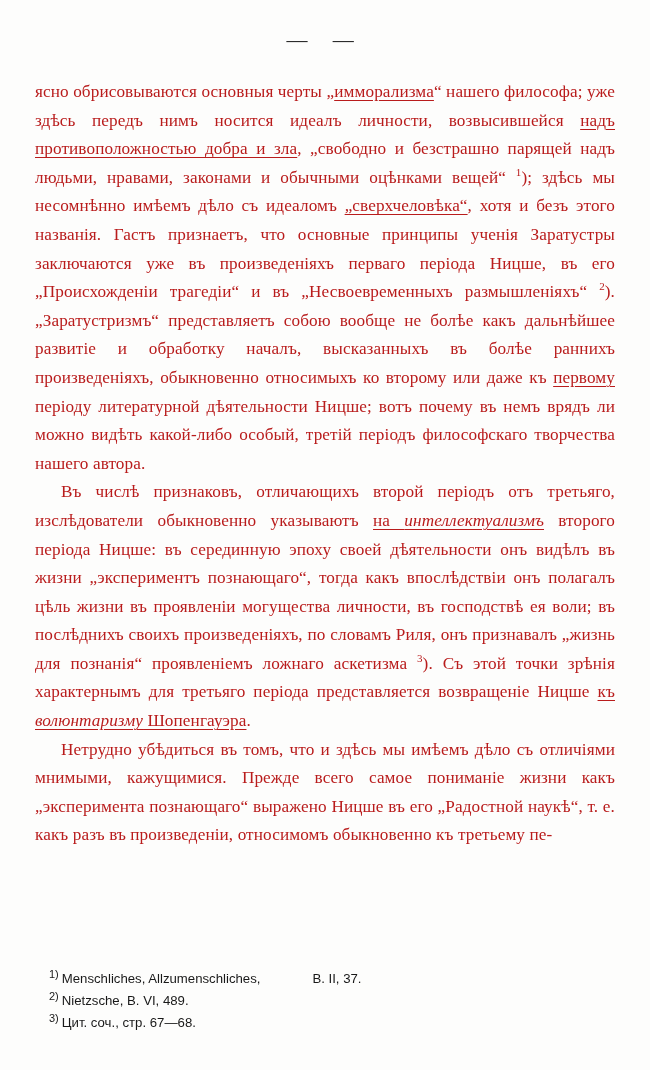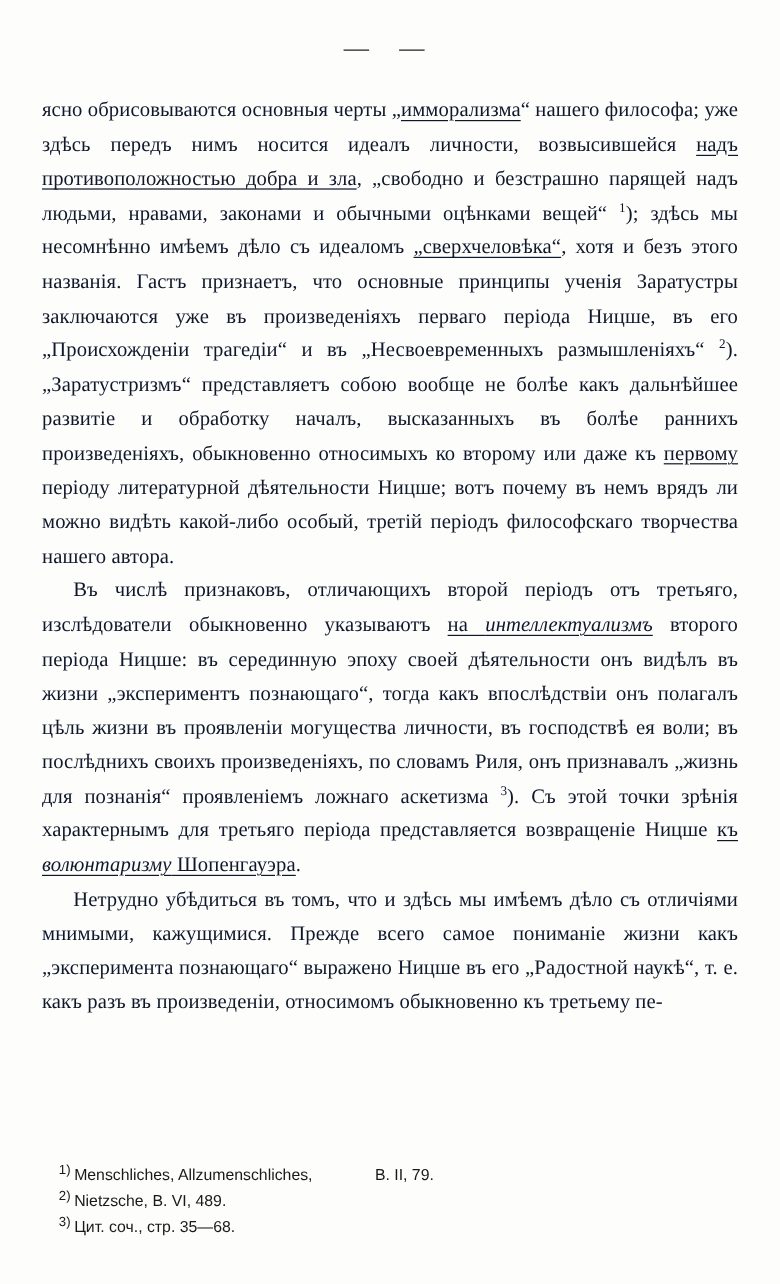--- a/index.html
+++ b/index.html
@@ -34,21 +34,21 @@
     color: #1a1a1a;
   }
   .body-text {
     position: absolute;
     top: 78px;
     left: 35px;
     width: 580px;
     font-size: 17.2px;
     line-height: 28.6px;
     text-align: justify;
-    color: #0f172a;
+    color: #b91c1c;
     letter-spacing: 0.1px;
   }
   .para {
     margin: 0 0 0 0;
     text-indent: 26px;
     text-align: justify;
   }
   .para.noindent {
     text-indent: 0;
   }
@@ -109,23 +109,23 @@
     <p class="para noindent">ясно обрисовываются основныя черты <span class="lowquote">„</span><span class="underl">имморализма</span><span class="lowquote">“</span> нашего философа; уже здѣсь передъ нимъ носится идеалъ личности, возвысившейся <span class="underl">надъ противоположностью добра и зла</span>, „свободно и безстрашно парящей надъ людьми, нравами, законами и обычными оцѣнками вещей“&nbsp;<sup>1</sup>); здѣсь мы несомнѣнно имѣемъ дѣло съ идеаломъ <span class="underl">„сверхчеловѣка“</span>, хотя и безъ этого названія. Гастъ признаетъ, что основные принципы ученія Заратустры заключаются уже въ произведеніяхъ перваго періода Ницше, въ его „Происхожденіи трагедіи“ и въ „Несвоевременныхъ размышленіяхъ“&nbsp;<sup>2</sup>). „Заратустризмъ“ представляетъ собою вообще не болѣе какъ дальнѣйшее развитіе и обработку началъ, высказанныхъ въ болѣе раннихъ произведеніяхъ, обыкновенно относимыхъ ко второму или даже къ <span class="underl">первому</span> періоду литературной дѣятельности Ницше; вотъ почему въ немъ врядъ ли можно видѣть какой-либо особый, третій періодъ философскаго творчества нашего автора.</p>
 
     <p class="para">Въ числѣ признаковъ, отличающихъ второй періодъ отъ третьяго, изслѣдователи обыкновенно указываютъ <span class="underl">на <span class="ital">интеллектуализмъ</span></span> второго періода Ницше: въ серединную эпоху своей дѣятельности онъ видѣлъ въ жизни „экспериментъ познающаго“, тогда какъ впослѣдствіи онъ полагалъ цѣль жизни въ проявленіи могущества личности, въ господствѣ ея воли; въ послѣднихъ своихъ произведеніяхъ, по словамъ Риля, онъ признавалъ „жизнь для познанія“ проявленіемъ ложнаго аскетизма&nbsp;<sup>3</sup>). Съ этой точки зрѣнія характернымъ для третьяго періода представляется возвращеніе Ницше <span class="underl">къ <span class="ital">волюнтаризму</span> Шопенгауэра</span>.</p>
 
     <p class="para">Нетрудно убѣдиться въ томъ, что и здѣсь мы имѣемъ дѣло съ отличіями мнимыми, кажущимися. Прежде всего самое пониманіе жизни какъ „эксперимента познающаго“ выражено Ницше въ его „Радостной наукѣ“, т. е. какъ разъ въ произведеніи, относимомъ обыкновенно къ третьему пе-</p>
 
   </div>
 
   <div class="footnotes">
     <div class="footnote">
-      <span class="fn-mark">1)</span><span>Menschliches, Allzumenschliches,</span><span class="fn-gap"></span><span>В. II, 79.</span>
+      <span class="fn-mark">1)</span><span>Menschliches, Allzumenschliches,</span><span class="fn-gap"></span><span>В. II, 37.</span>
     </div>
     <div class="footnote">
       <span class="fn-mark">2)</span><span>Nietzsche, B. VI, 489.</span>
     </div>
     <div class="footnote">
-      <span class="fn-mark">3)</span><span>Цит. соч., стр. 35—68.</span>
+      <span class="fn-mark">3)</span><span>Цит. соч., стр. 67—68.</span>
     </div>
   </div>
 
 </div>
 
 </body></html>

